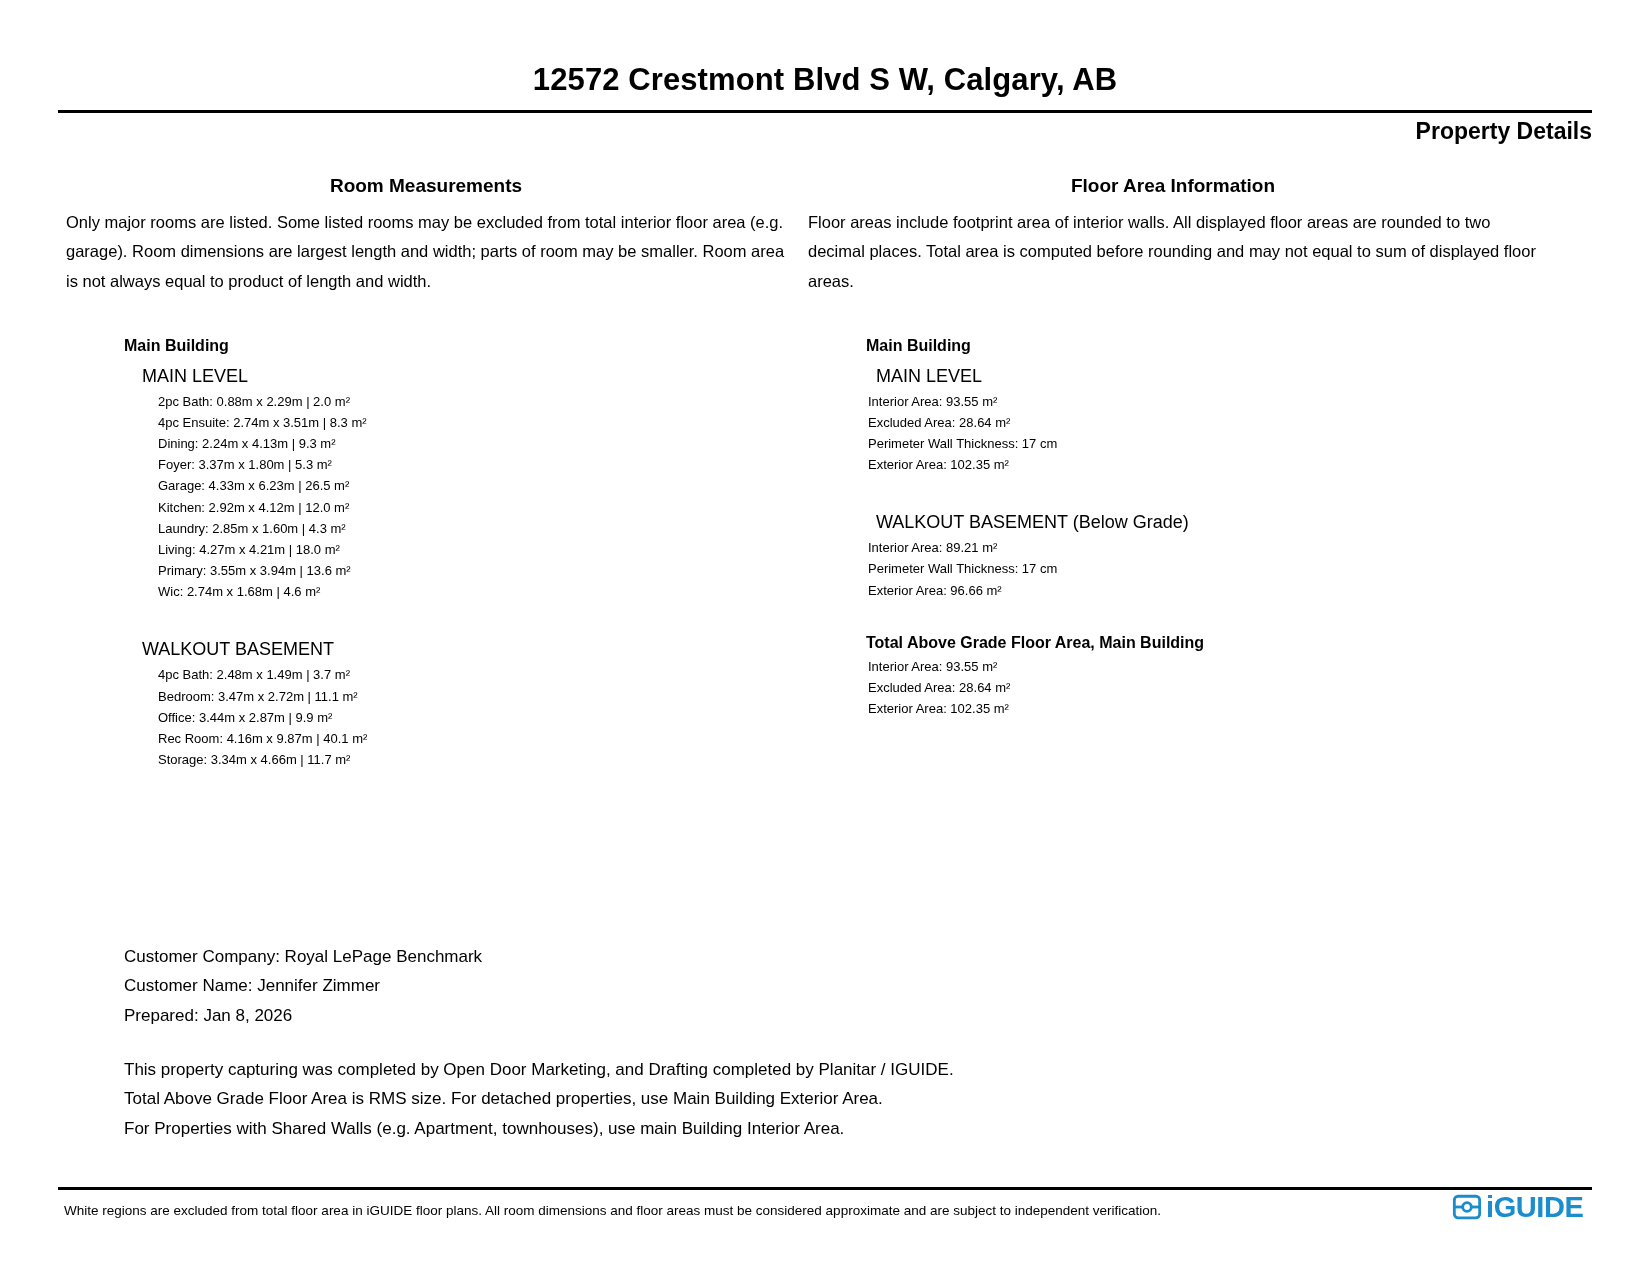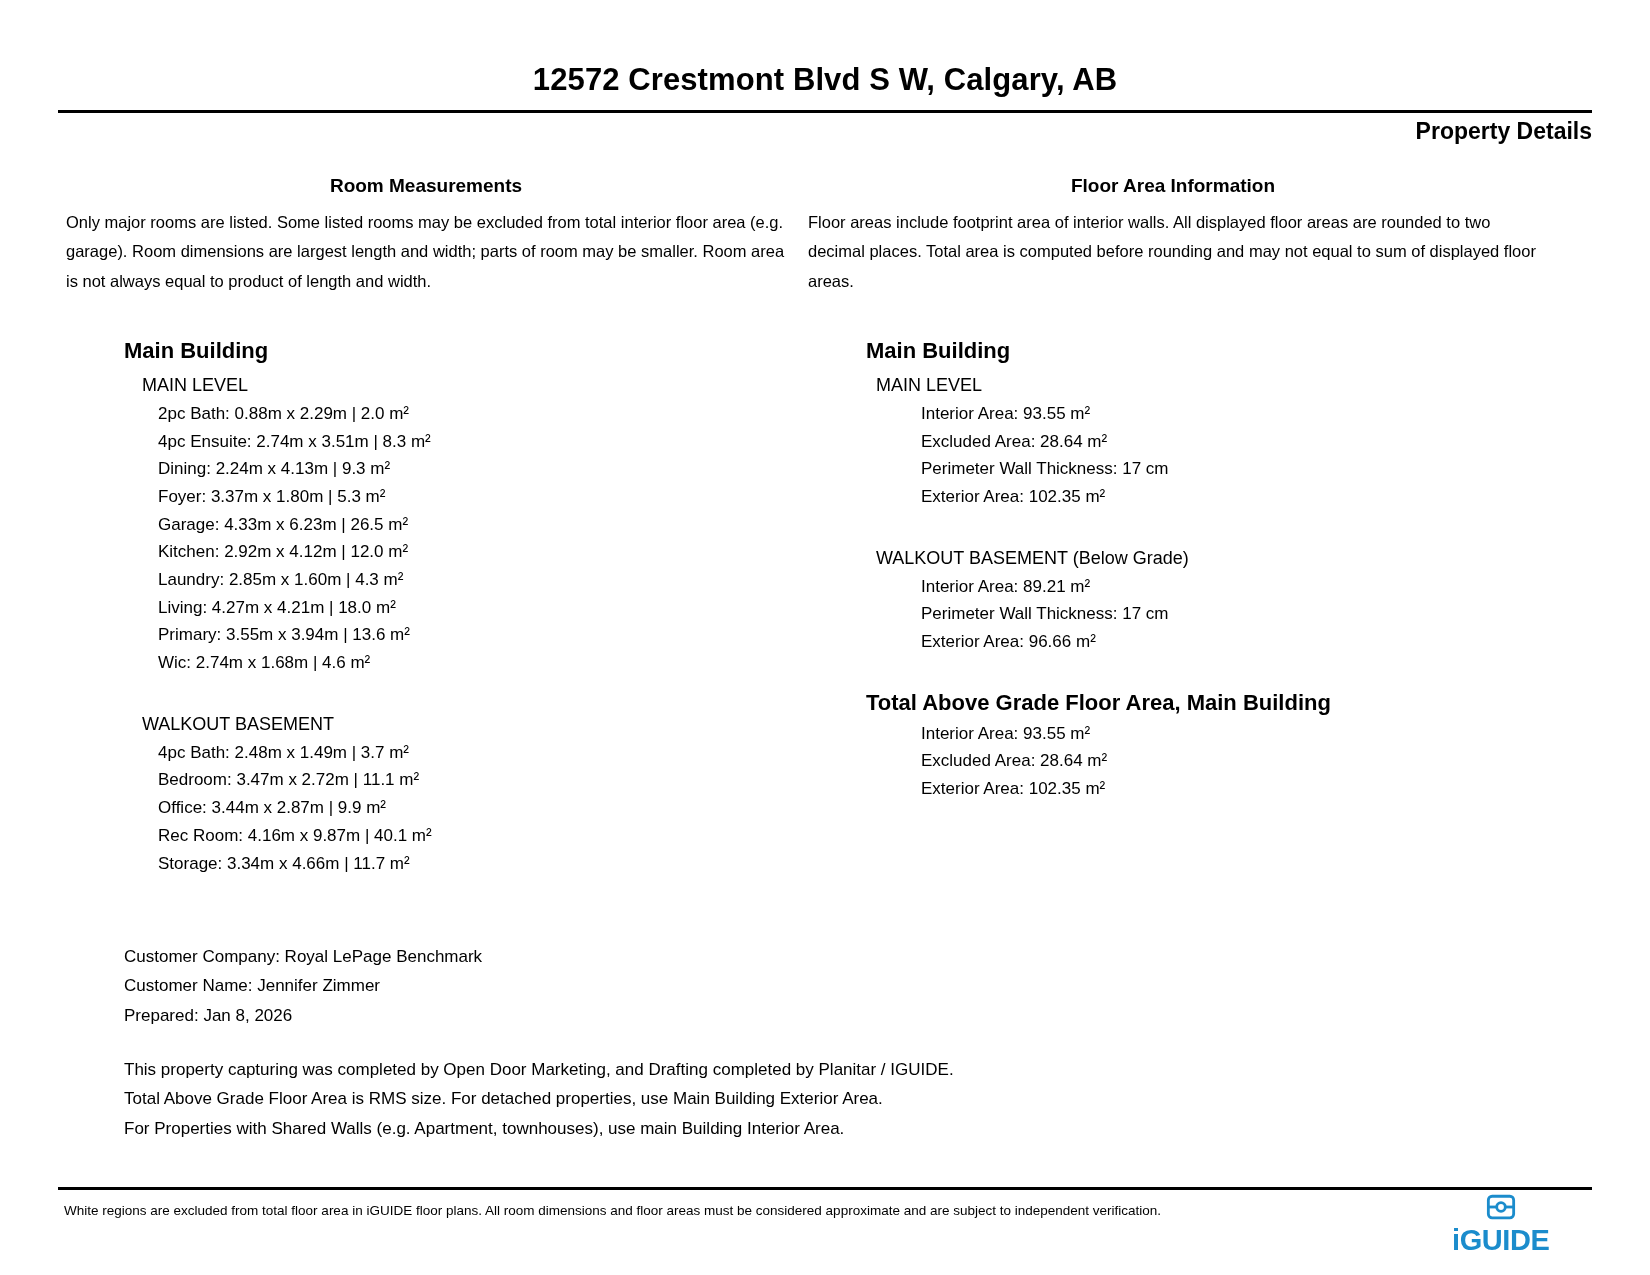--- a/index.html
+++ b/index.html
@@ -76,42 +76,42 @@
     font-size: 16.5px;
     line-height: 1.78;
     margin: 0;
   }
 
   
   .tree {
     margin-top: 38px;
   }
   .lvl-building {
-    font-size: 22px;
+    font-size: 16px;
     font-weight: bold;
     margin-left: 58px;
     line-height: 1.55;
   }
   .lvl-floor {
     font-size: 18px;
     margin-left: 76px;
     line-height: 1.55;
     margin-top: 4px;
   }
   .lvl-item {
-    font-size: 17px;
+    font-size: 13px;
     margin-left: 92px;
     line-height: 1.63;
   }
   .group-gap {
     height: 30px;
   }
   .col-right .lvl-building { margin-left: 58px; }
   .col-right .lvl-floor { margin-left: 68px; }
-  .col-right .lvl-item { margin-left: 113px; }
+  .col-right .lvl-item { margin-left: 60px; }
 
   
   .customer-block {
     position: absolute;
     left: 124px;
     top: 930px;
     font-size: 17px;
     line-height: 1.73;
   }
   .notes-block {
@@ -139,21 +139,20 @@
     font-size: 13.5px;
     line-height: 1.35;
   }
   .logo {
     position: absolute;
     left: 1452px;
     top: 1180px;
     display: flex;
     align-items: center;
     gap: 4px;
-    flex-direction: column;
   }
   .logo-mark {
     width: 30px;
     height: 30px;
     flex: 0 0 auto;
   }
   .logo-text {
     font-size: 29px;
     font-weight: bold;
     letter-spacing: -0.4px;

